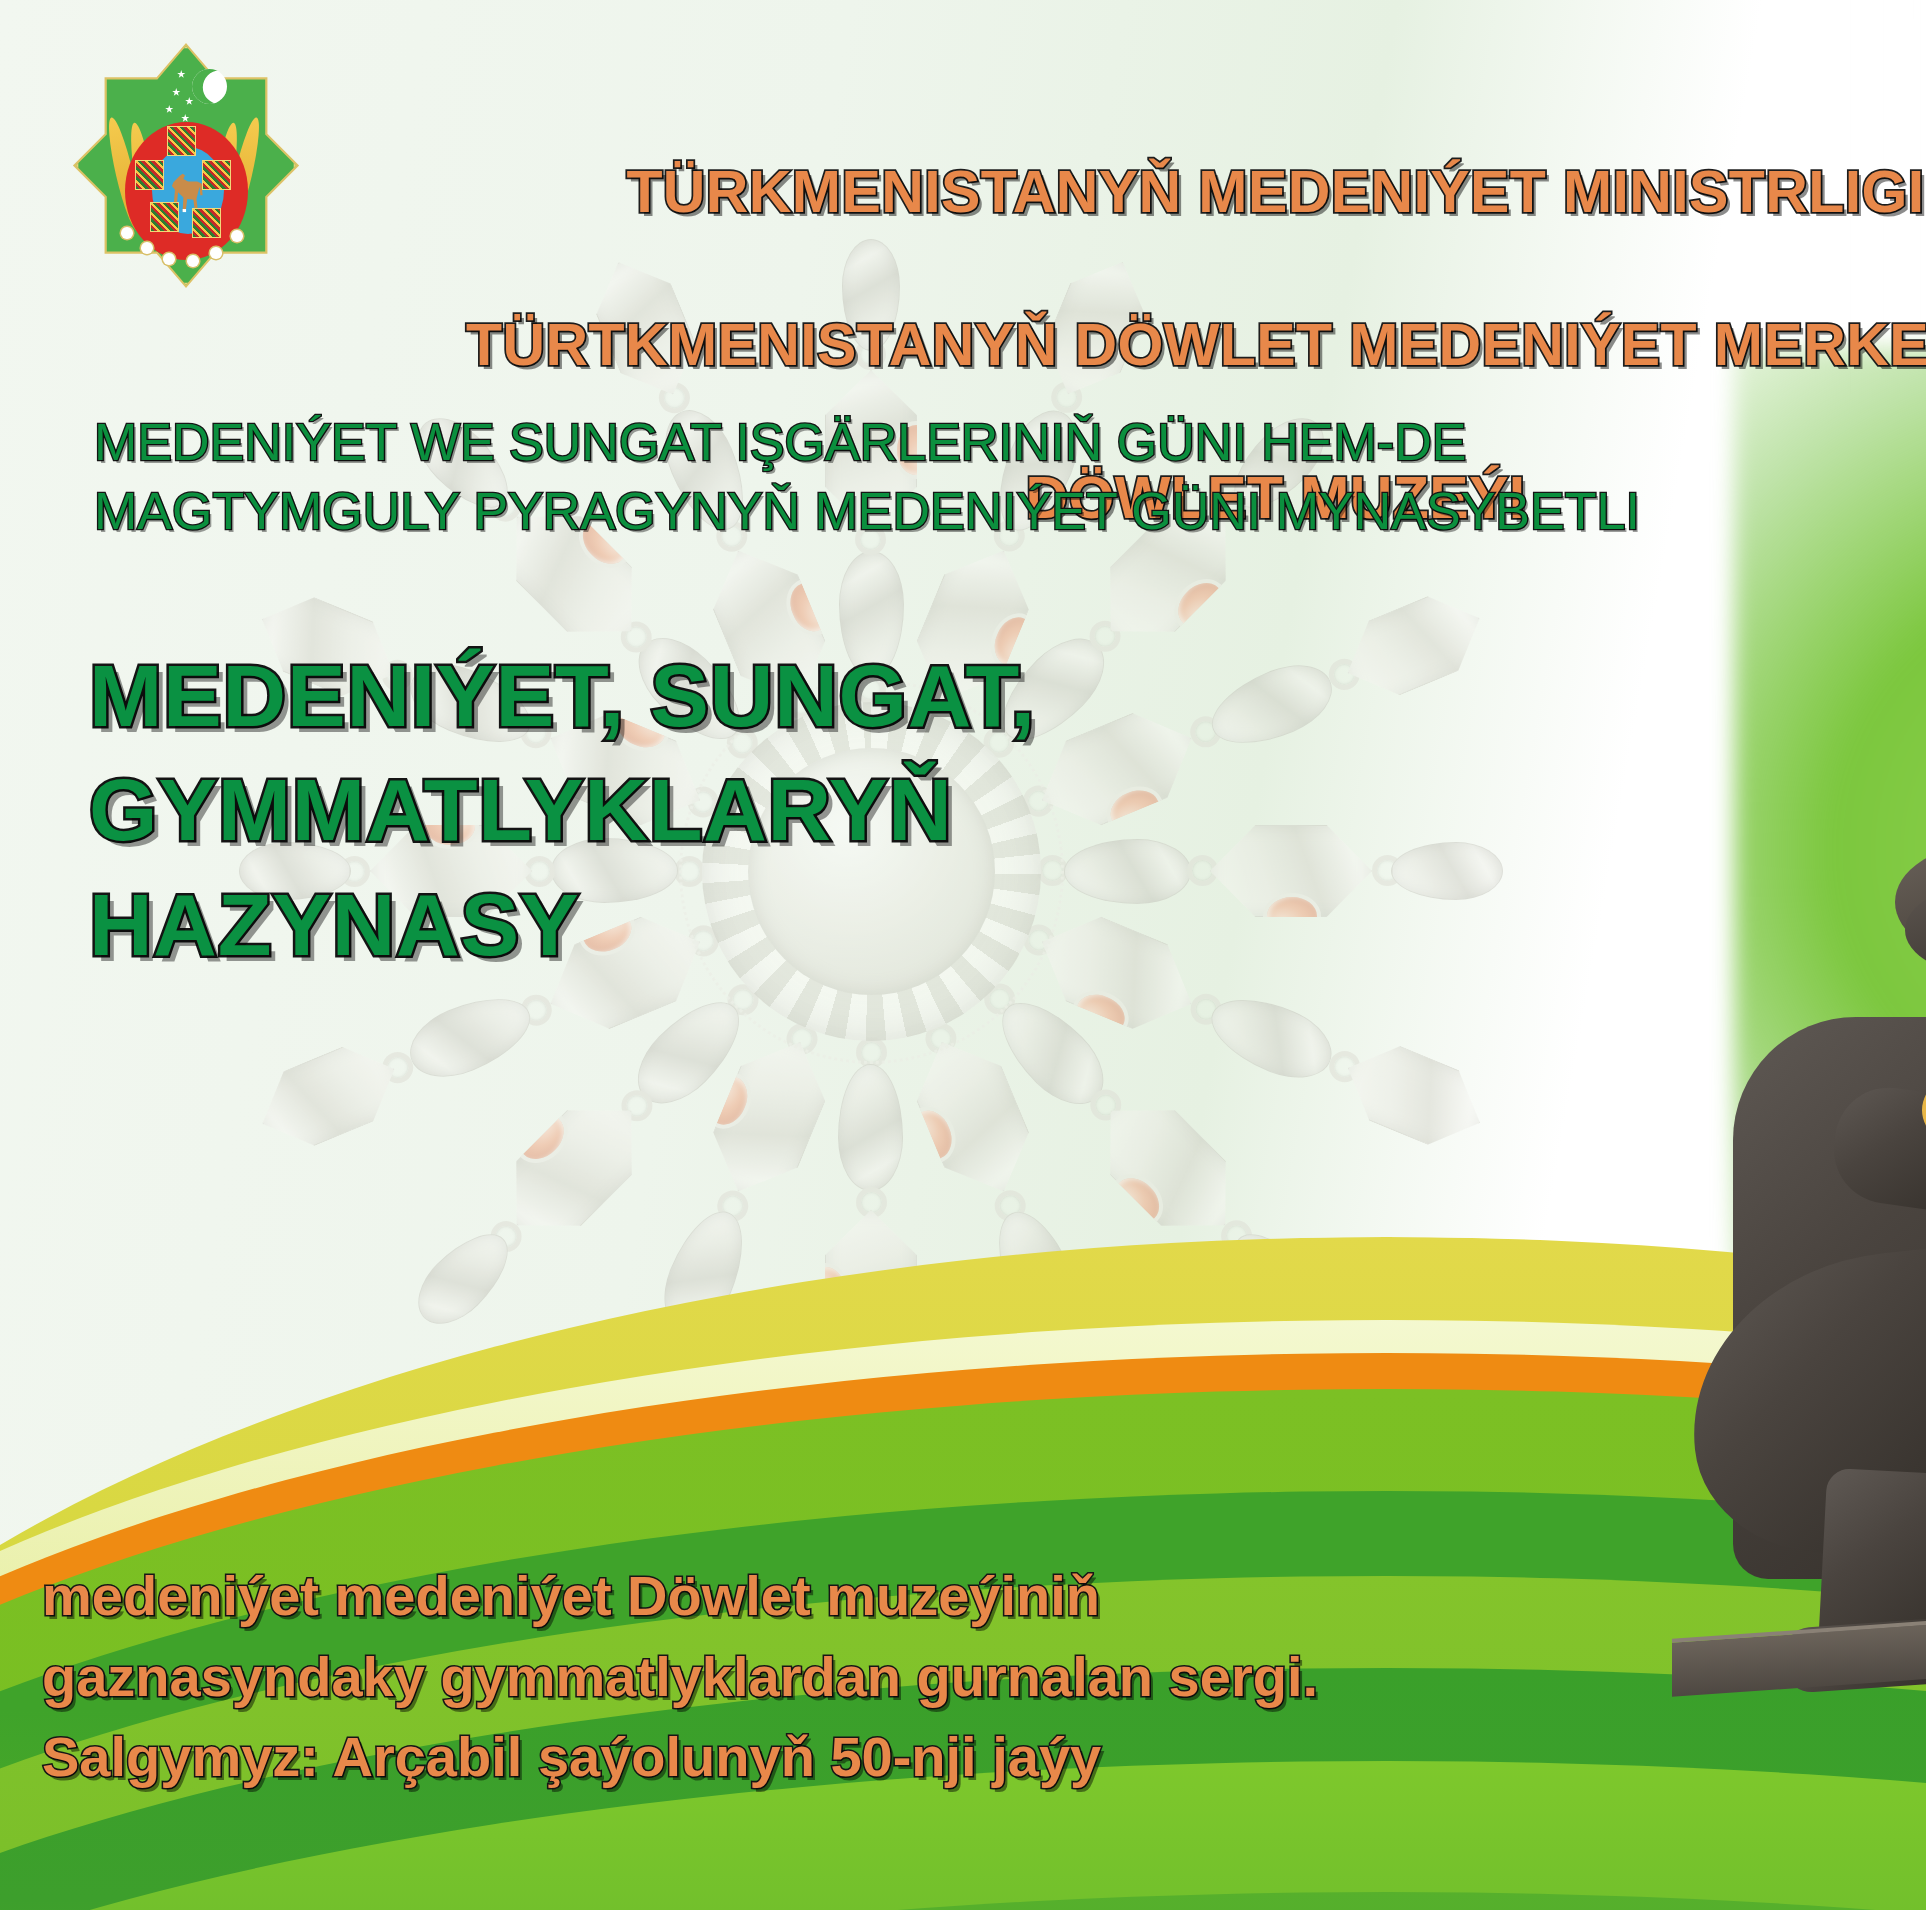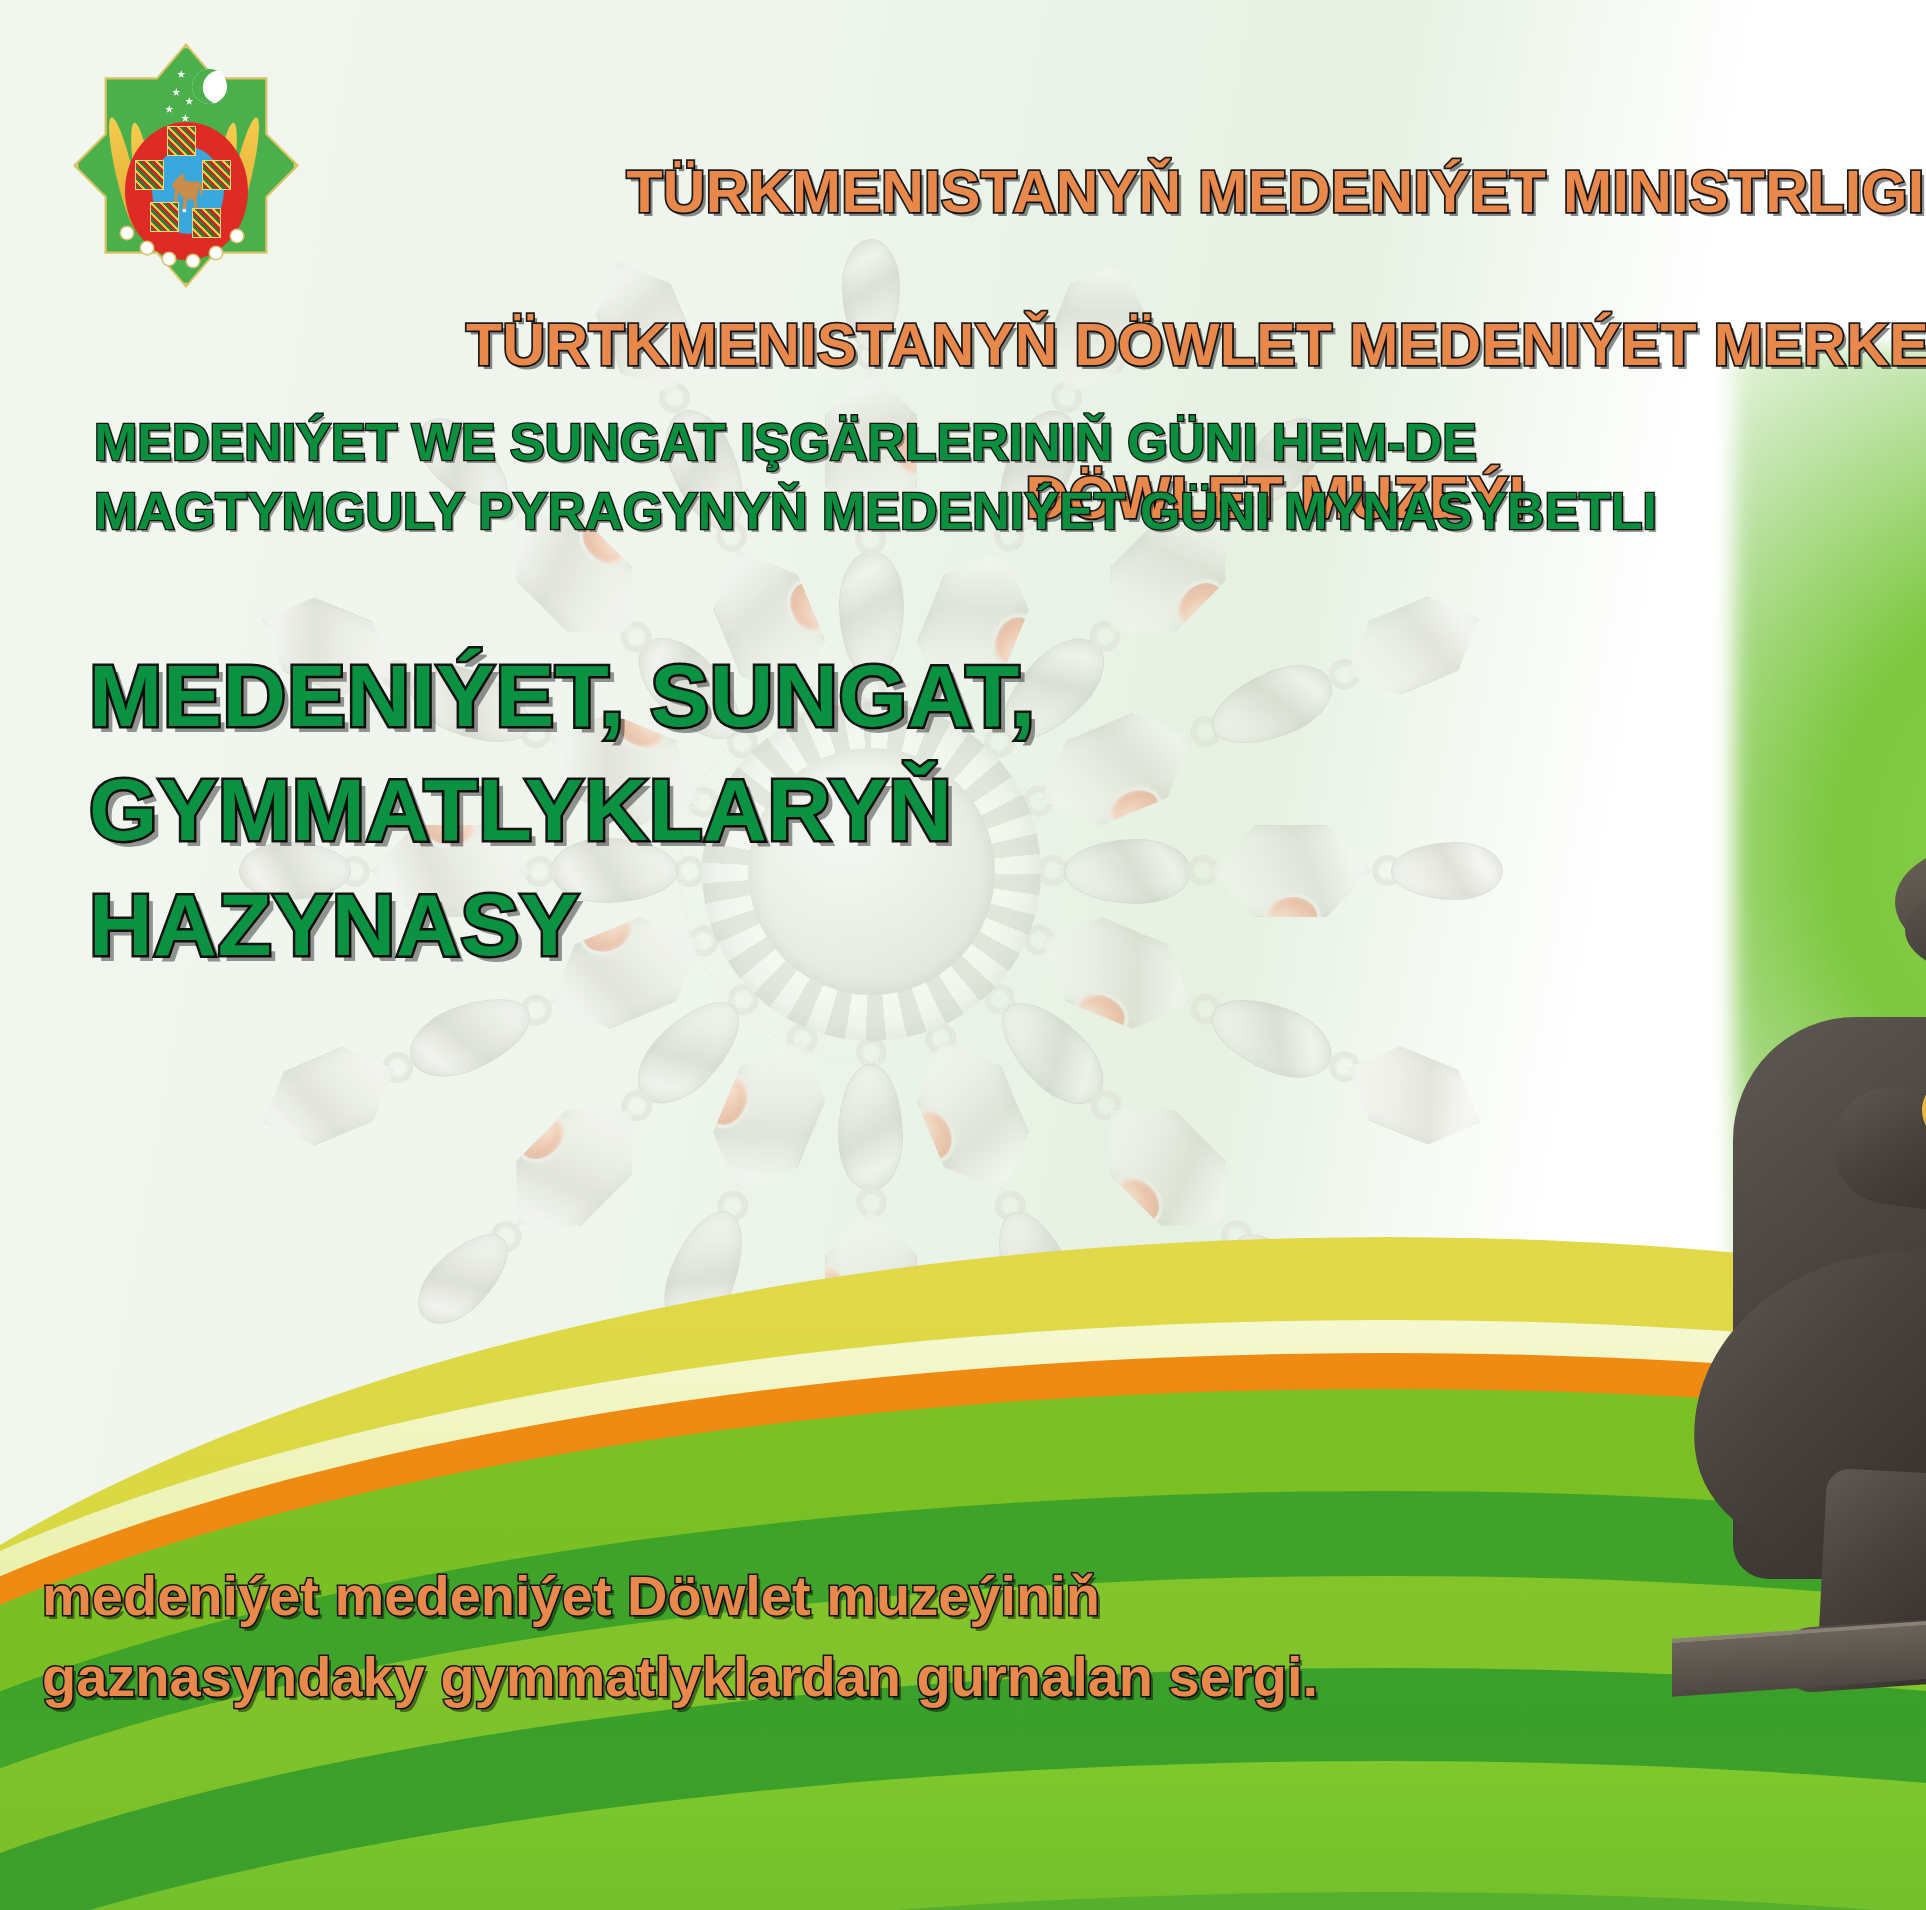--- a/index.html
+++ b/index.html
@@ -178,21 +178,21 @@
     color:#E8884A;
     -webkit-text-stroke:3.5px #1d1d1d;
     paint-order:stroke fill;
     text-shadow:3.9px 3.9px 0 rgba(0,0,0,.45);
     white-space:pre-line;
   }
   .hdr-line{display:block;}
 
   .subtitle{
     position:absolute;left:94px;top:408px;width:1772px;
-    font-weight:bold;
+    font-weight:normal;
     font-size:52px;
     line-height:1.33;
     letter-spacing:0px;
     color:#0B8F3E;
     -webkit-text-stroke:2.7px #151515;
     paint-order:stroke fill;
     text-shadow:2.7px 2.7px 0 rgba(0,0,0,.38);
   }
   .sub-line{display:block;}
 
@@ -485,16 +485,17 @@
 
   <div class="headline">
     <span class="hl-line">MEDENIÝET, SUNGAT,</span>
     <span class="hl-line">GYMMATLYKLARYŇ</span>
     <span class="hl-line">HAZYNASY</span>
   </div>
 
   <div class="footer">
     <span class="ft-line">medeniýet medeniýet Döwlet muzeýiniň</span>
     <span class="ft-line">gaznasyndaky gymmatlyklardan gurnalan sergi.</span>
+    <span class="ft-line">Salgymyz: Arçabil şaýolunyň 50-nji jaýy</span>
   </div>
 
 </div>
 
 
 </body></html>

